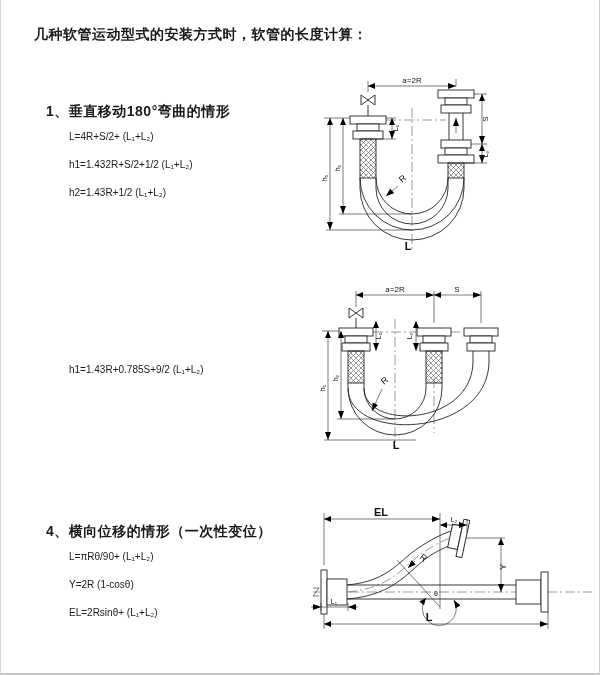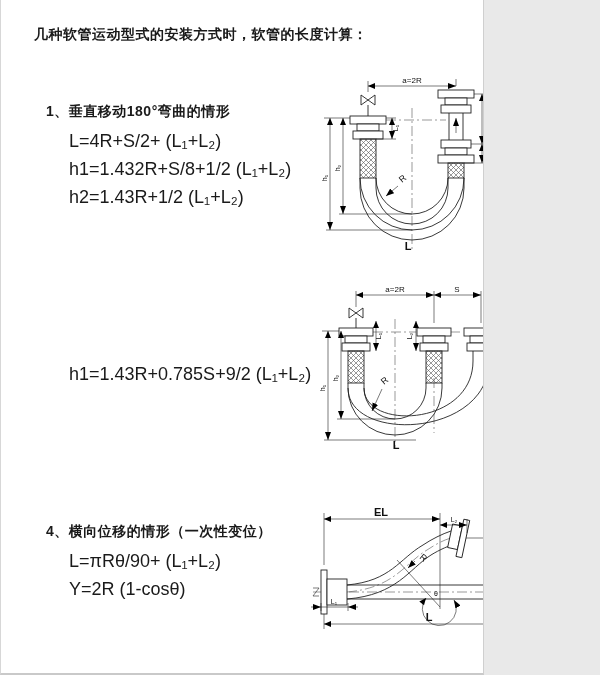--- a/index.html
+++ b/index.html
@@ -1,30 +1,30 @@
 <!DOCTYPE html>
 <html><head>
 <meta charset="utf-8">
 <style>
   html,body{margin:0;padding:0;background:#e9e9e9;}
   .page{
-    position:relative;width:484px;height:675px;background:#ffffff;
+    position:relative;width:600px;height:675px;background:#ffffff;
     font-family:"Liberation Sans","DejaVu Sans",sans-serif;color:#1a1a1a;
     border-left:1px solid #d7d7d7;border-right:1px solid #cfcfcf;
     border-bottom:2px solid #c9c9c9;box-sizing:border-box;overflow:hidden;
   }
   .title{
     position:absolute;left:33px;top:26px;font-size:14px;font-weight:bold;
     letter-spacing:0.5px;white-space:nowrap;
   }
   .sec-heading{
     position:absolute;font-size:14px;font-weight:bold;letter-spacing:0.5px;white-space:nowrap;
   }
   .formula{
-    position:absolute;left:68px;font-size:18px;font-weight:500;white-space:nowrap;
+    position:absolute;left:68px;font-size:10px;font-weight:500;white-space:nowrap;
   }
   #h1{left:45px;top:103px}
   #f10{top:131px}#f11{top:159px}#f12{top:187px}
   #h2{left:45px;top:308px}
   #f20{top:336px}#f21{top:364px}#f22{top:392px}
   #h3{left:45px;top:523px}
   #f30{top:551px}#f31{top:579px}#f32{top:607px}
   svg.diagram{position:absolute;}
   #svg1{left:315px;top:70px;}
   #svg2{left:315px;top:283px;}
@@ -39,28 +39,29 @@
 </style>
 </head>
 <body>
 
 <div class="page">
 
   <div class="title">几种软管运动型式的安装方式时，软管的长度计算：</div>
 
   <div id="h1" class="sec-heading">1、垂直移动180°弯曲的情形</div>
   <div id="f10" class="formula">L=4R+S/2+ (L₁+L₂)</div>
-  <div id="f11" class="formula">h1=1.432R+S/8+1/2 (L₁+L₂)</div>
+  <div id="f11" class="formula">h1=1.432R+S/2+1/2 (L₁+L₂)</div>
   <div id="f12" class="formula">h2=1.43R+1/2 (L₁+L₂)</div>
 
   <div id="f21" class="formula">h1=1.43R+0.785S+9/2 (L₁+L₂)</div>
 
   <div id="h3" class="sec-heading">4、横向位移的情形（一次性变位）</div>
   <div id="f30" class="formula">L=πRθ/90+ (L₁+L₂)</div>
   <div id="f31" class="formula">Y=2R (1-cosθ)</div>
+  <div id="f32" class="formula">EL=2Rsinθ+ (L₁+L₂)</div>
 
   <svg id="svg1" class="diagram" width="285" height="190" viewBox="0 0 285 190">
     <defs>
       <pattern id="hatch" patternUnits="userSpaceOnUse" width="5" height="5">
         <path d="M0,0 L5,5 M5,0 L0,5" stroke="#555" stroke-width="0.6"></path>
       </pattern>
       <marker id="as" markerWidth="9" markerHeight="8" refX="1" refY="3" orient="auto" markerUnits="userSpaceOnUse">
         <path d="M8,0 L1,3 L8,6 Z"></path>
       </marker>
       <marker id="ae" markerWidth="9" markerHeight="8" refX="8" refY="3" orient="auto" markerUnits="userSpaceOnUse">

